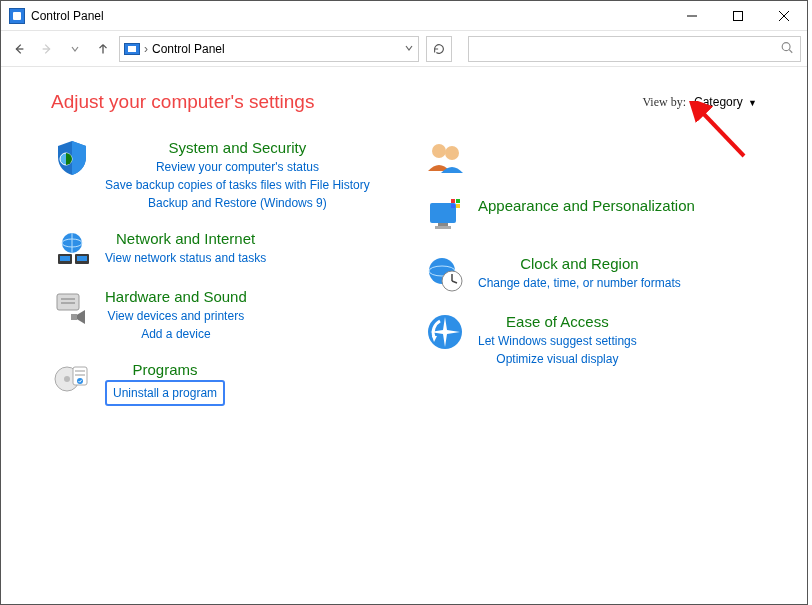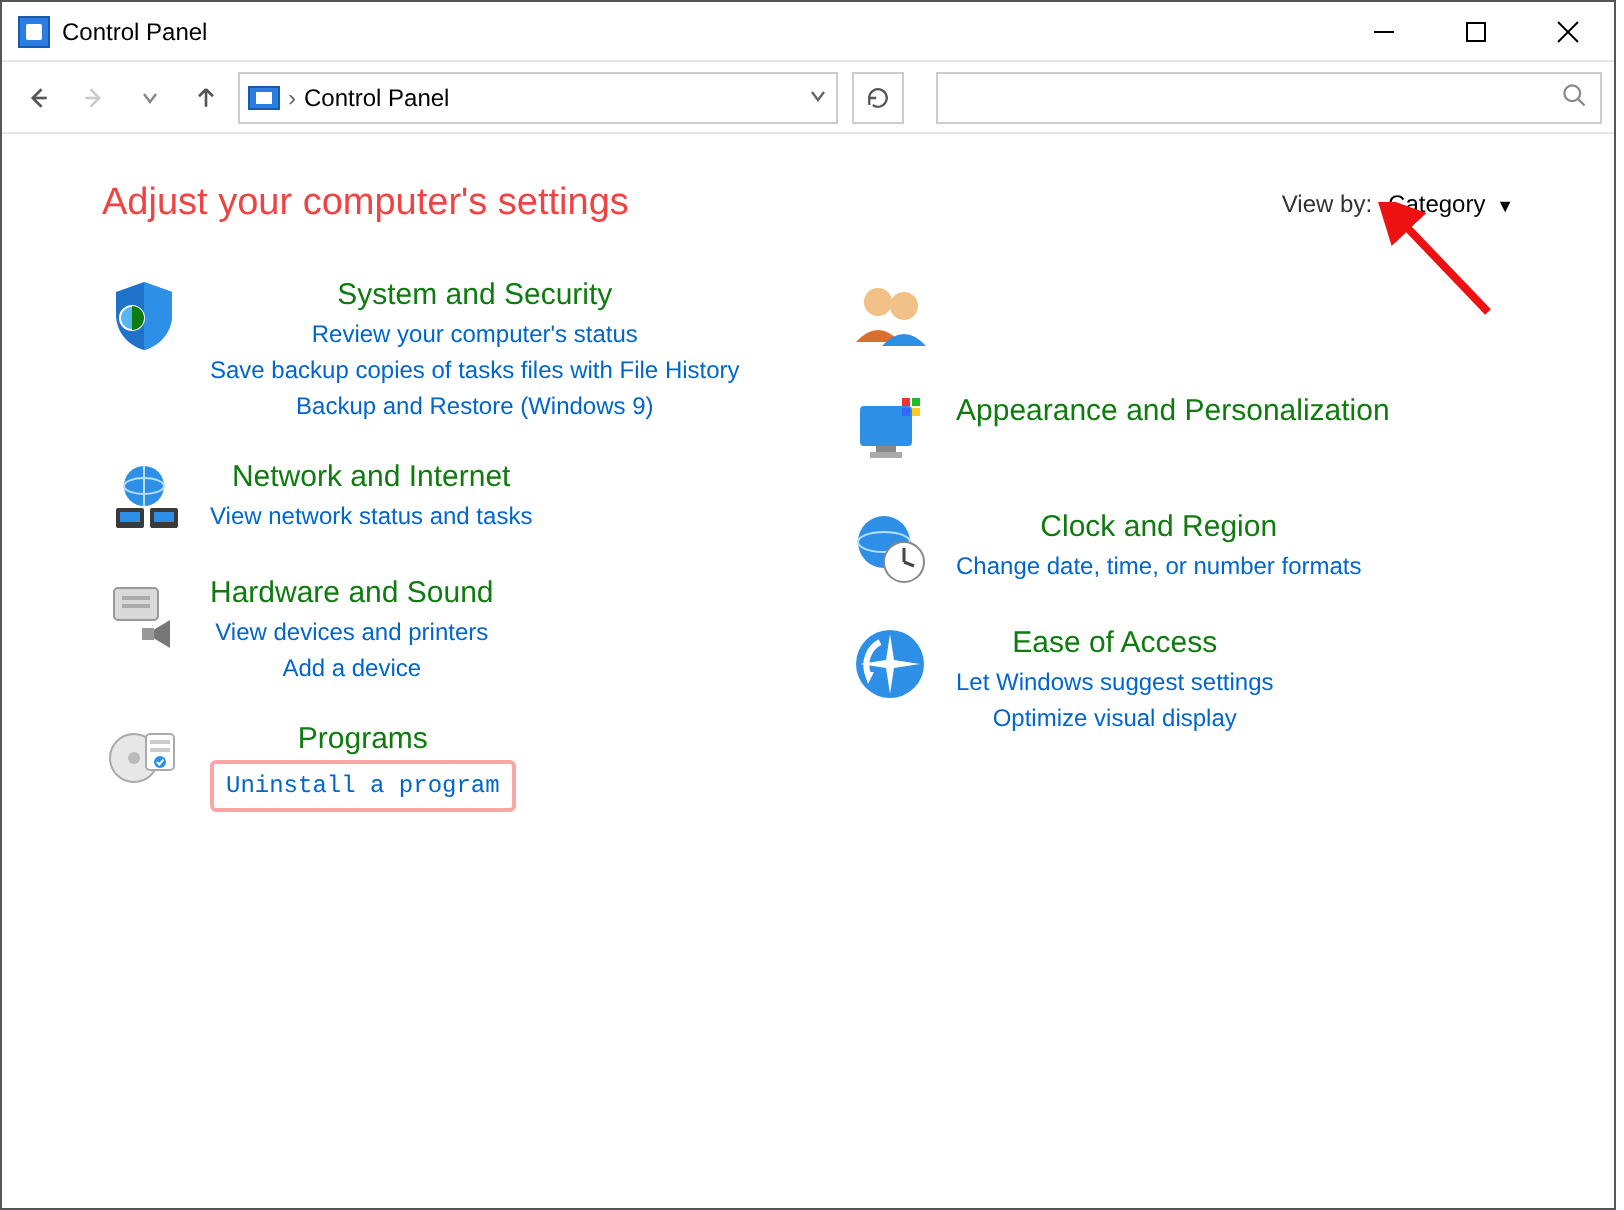--- a/index.html
+++ b/index.html
@@ -133,21 +133,21 @@
   .heading {
     font-size: 19px;
     color: #ef4444;
   }
   .viewby {
     font-size: 12px;
     display: flex;
     align-items: center;
     gap: 8px;
   }
-  .viewby-label { color:#333; }
+  .viewby-label { color:#333;font-family:Liberation Serif, serif; }
   .viewby-value { color:#000000; }
   .viewby-value .caret { font-size:9px; margin-left:2px; }
   .columns {
     display: flex;
     gap: 20px;
   }
   .col {
     flex: 1;
   }
   .cat {
@@ -167,25 +167,24 @@
     font-size: 15px;
     margin-bottom: 2px;
   }
   .cat-link {
     color: #0066cc;
     font-size: 12px;
     line-height: 1.5;
     display: block;
   }
   .highlight-box {
-    border: 2px solid #fca5a5;
+    border: 2px solid #3b82f6;
     display: inline-block;
     padding: 2px 6px;
     border-radius: 3px;
-    font-family: Liberation Mono, monospace;
   }
   
   .annot-arrow {
     position: absolute;
     right: 58px;
     top: 100px;
     pointer-events: none;
   }
   
   svg.mini { width:14px; height:14px; }

